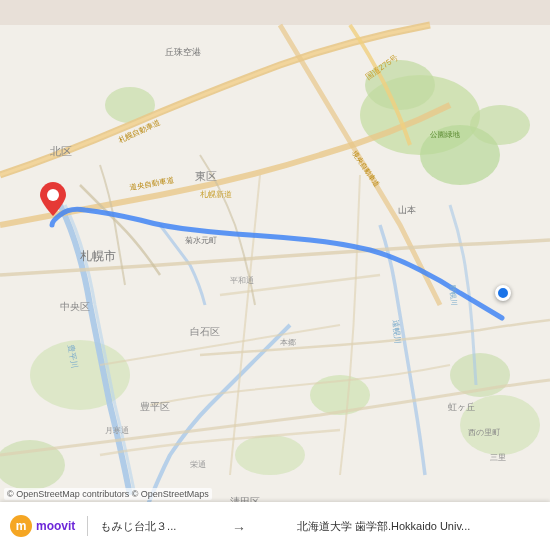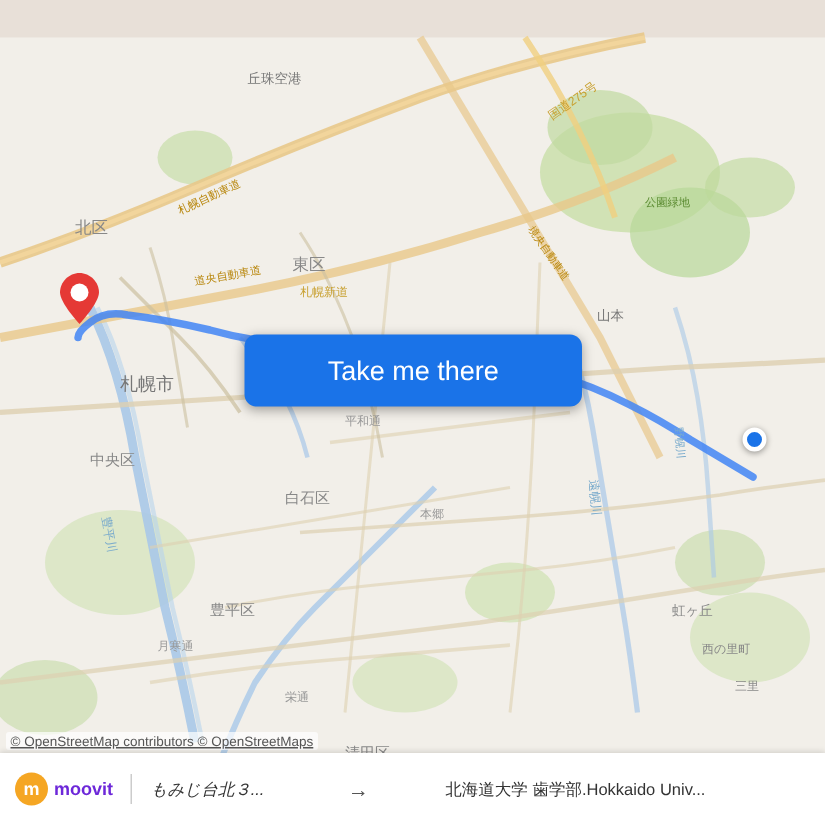--- a/index.html
+++ b/index.html
@@ -87,21 +87,20 @@
       margin: 0 6px;
     }
 
     #route-from {
       font-size: 11px;
       color: #333;
       flex: 1;
       white-space: nowrap;
       overflow: hidden;
       text-overflow: ellipsis;
-      font-style: italic;
     }
 
     #route-arrow {
       font-size: 14px;
       color: #555;
       margin: 0 4px;
     }
 
     #route-to {
       font-size: 11px;
@@ -116,21 +115,20 @@
     
     #attribution {
       position: absolute;
       bottom: 50px;
       left: 4px;
       font-size: 9px;
       color: #555;
       background: rgba(255,255,255,0.7);
       padding: 1px 3px;
       border-radius: 2px;
-      text-decoration: underline;
     }
 
     
     .map-pin-dest {
       position: absolute;
       width: 16px;
       height: 16px;
       background: #1a73e8;
       border-radius: 50%;
       border: 3px solid white;
@@ -267,21 +265,20 @@
 
   <div style="position:absolute; top:182px; left:40px;">
     <svg width="26" height="34" viewBox="0 0 26 34" xmlns="http://www.w3.org/2000/svg">
       <path d="M13 0 C6 0 0 6 0 13 C0 20 13 34 13 34 C13 34 26 20 26 13 C26 6 20 0 13 0Z" fill="#e53935"></path>
       <circle cx="13" cy="13" r="6" fill="white"></circle>
     </svg>
   </div>
 
   <div class="map-pin-dest" style="top:285px; left:495px;"></div>
 
-  <button id="take-me-there-btn">Take me there</button>
 
   <div id="attribution">
     <span>© OpenStreetMap contributors © OpenStreetMaps</span>
   </div>
 
   <div id="bottom-bar">
     <div id="moovit-logo">
       <div id="moovit-logo-circle">m</div>
       <span id="moovit-text">moovit</span>
     </div>

